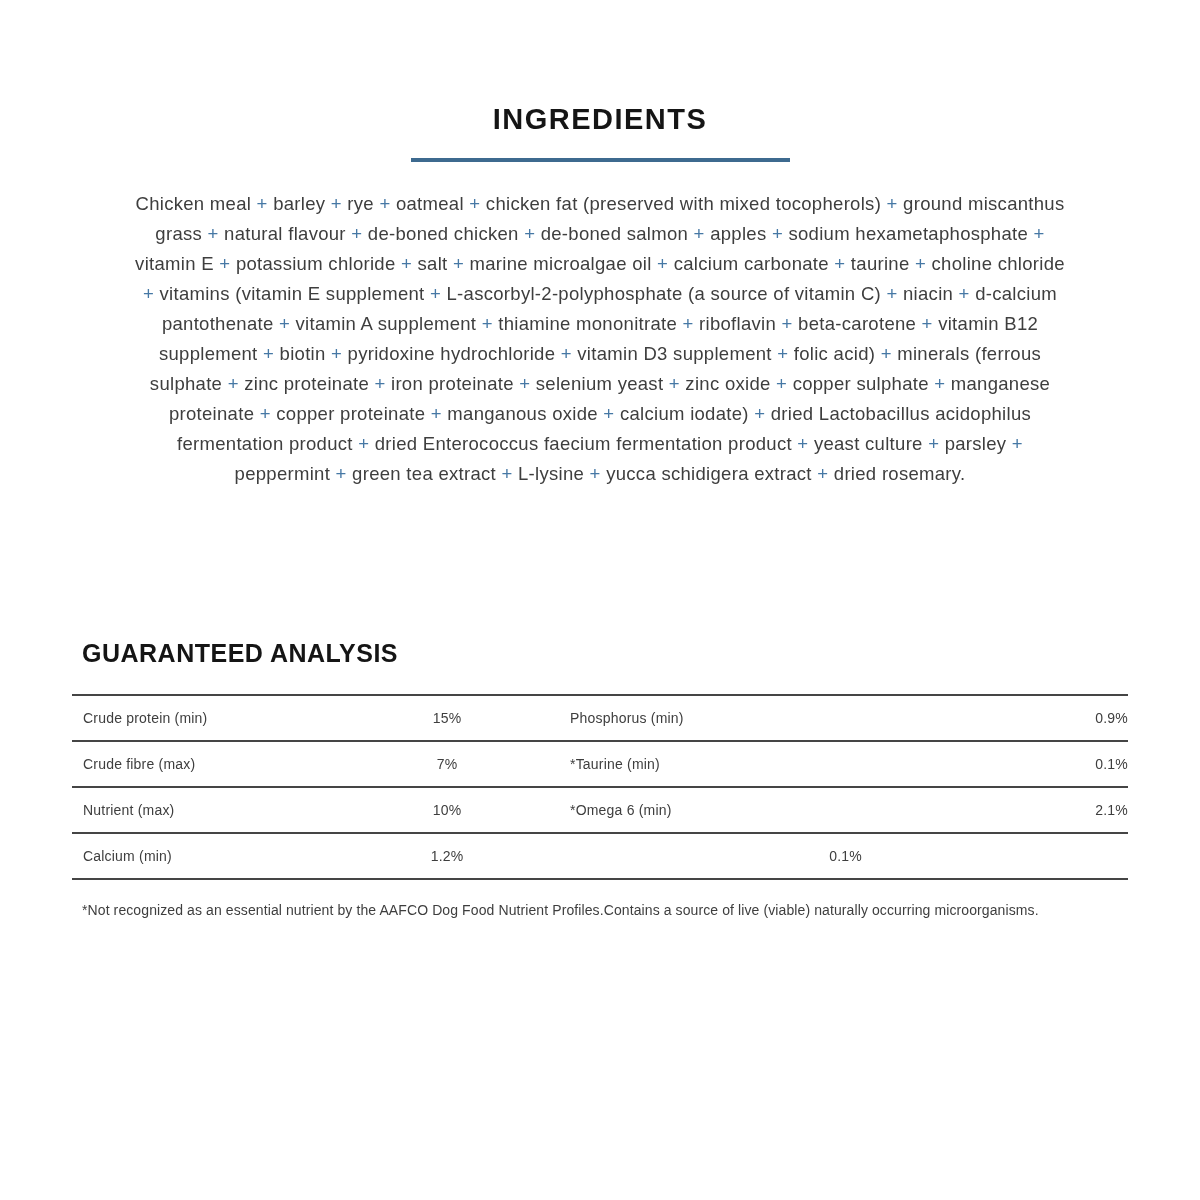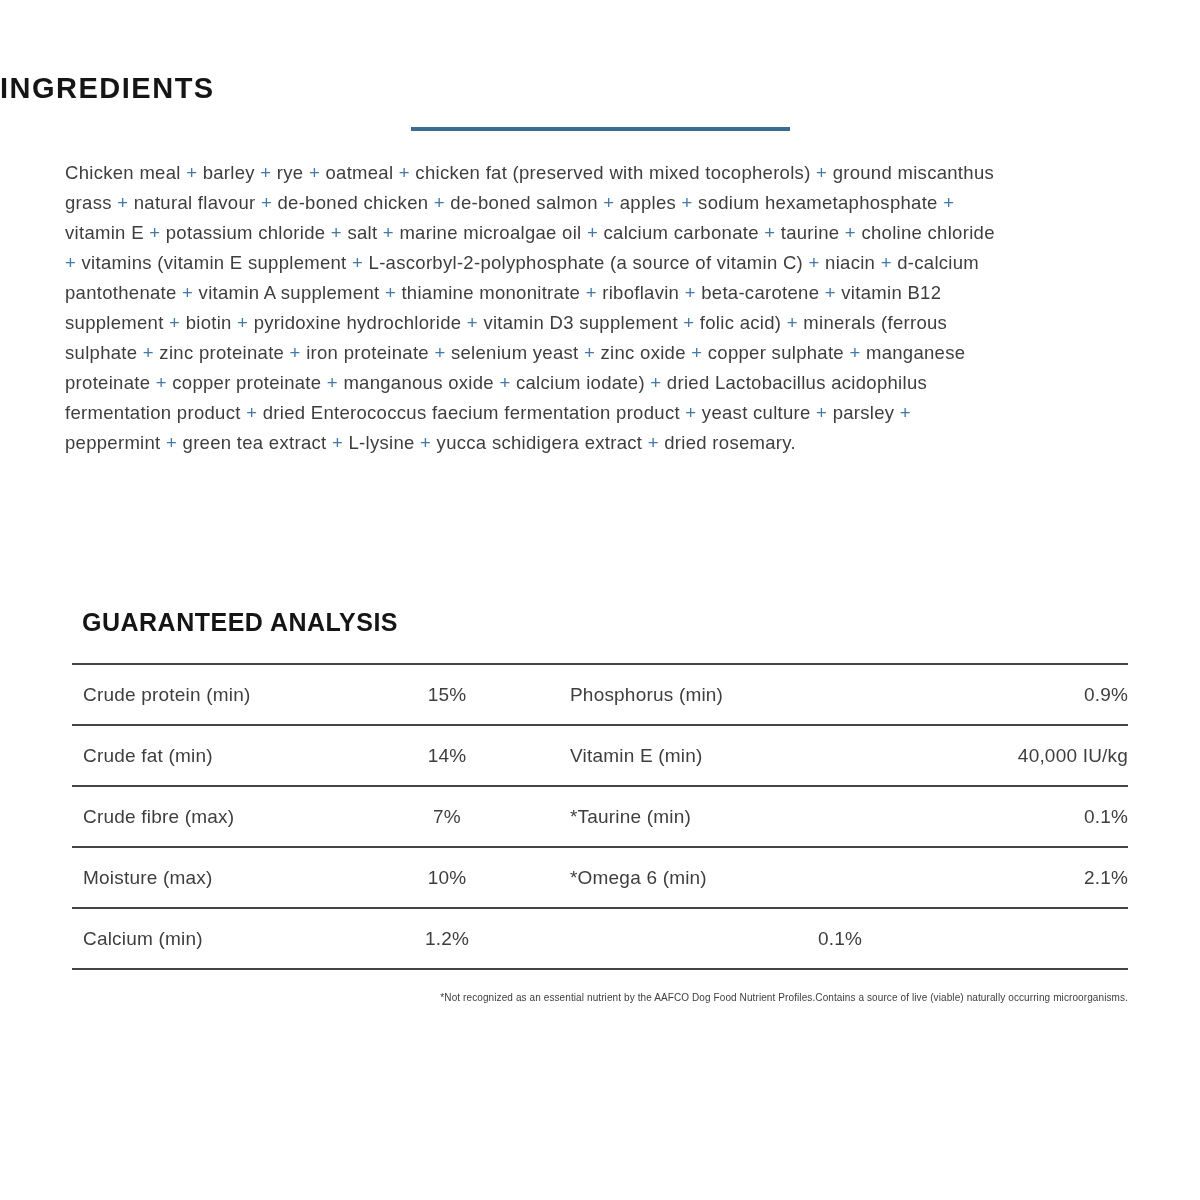--- a/index.html
+++ b/index.html
@@ -13,21 +13,21 @@
   *{box-sizing:border-box;}
   html,body{margin:0;padding:0;}
   body{
     width:1200px;height:1200px;
     background:var(--bg);
     font-family:"Liberation Sans",sans-serif;
     color:var(--text);
     overflow:hidden;
   }
   
-  .ingredients-section{padding-top:72px;text-align:left;}
+  .ingredients-section{padding-top:103px;text-align:center;}
   .ingredients-title{
     margin:0;
     font-size:29px;font-weight:bold;
     letter-spacing:1.5px;
     color:var(--heading);
   }
   .title-underline{
     width:379px;height:4px;
     background:var(--underline-blue);
     margin:22px auto 0 auto;
@@ -50,38 +50,37 @@
     color:var(--heading);
   }
   .ga-table{
     margin:26px 72px 0 72px;
     border-top:2px solid var(--line);
   }
   .ga-row{
     display:grid;
     grid-template-columns:300px 150px 340px auto;
     align-items:center;
-    height:61px;
+    height:46px;
     border-bottom:2px solid var(--line);
-    font-size:19px;
+    font-size:14px;
     letter-spacing:0.2px;
     color:var(--text);
   }
   .ga-row.footer{grid-template-columns:790px auto;}
   .cell.c1{padding-left:11px;}
   .cell.c2{text-align:center;}
   .cell.c3{padding-left:48px;}
   .cell.c4{text-align:right;}
   
   .footnote-1{
     margin:22px 72px 0 82px;
-    font-size:10px;
+    font-size:14px;
     letter-spacing:0.1px;
     color:var(--text);
-    text-align:right;
   }
   .footnote-2{
     margin:41px 80px 0 82px;
     font-size:13.5px;
     line-height:21px;
     letter-spacing:0.1px;
     color:var(--text);
     white-space:pre-line;
   }
 </style>
@@ -101,36 +100,30 @@
 
     <div class="ga-table">
 
       <div class="ga-row">
         <div class="cell c1">Crude protein (min)</div>
         <div class="cell c2">15%</div>
         <div class="cell c3">Phosphorus (min)</div>
         <div class="cell c4">0.9%</div>
       </div>
 
-      <div class="ga-row">
-        <div class="cell c1">Crude fat (min)</div>
-        <div class="cell c2">14%</div>
-        <div class="cell c3">Vitamin E (min)</div>
-        <div class="cell c4">40,000 IU/kg</div>
-      </div>
 
       <div class="ga-row">
         <div class="cell c1">Crude fibre (max)</div>
         <div class="cell c2">7%</div>
         <div class="cell c3">*Taurine (min)</div>
         <div class="cell c4">0.1%</div>
       </div>
 
       <div class="ga-row">
-        <div class="cell c1">Moisture (max)</div>
+        <div class="cell c1">Nutrient (max)</div>
         <div class="cell c2">10%</div>
         <div class="cell c3">*Omega 6 (min)</div>
         <div class="cell c4">2.1%</div>
       </div>
 
       <div class="ga-row">
         <div class="cell c1">Calcium (min)</div>
         <div class="cell c2">1.2%</div>
         <div class="cell c4">0.1%</div>
       </div>

